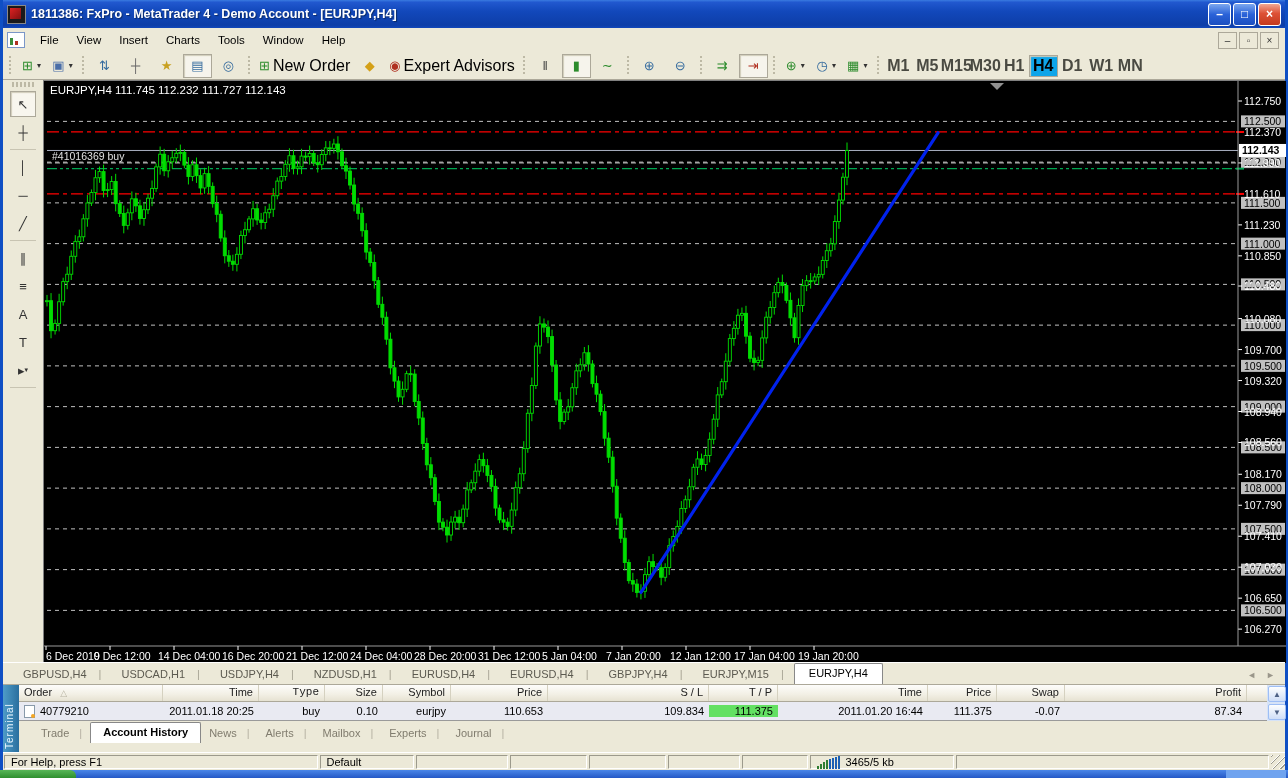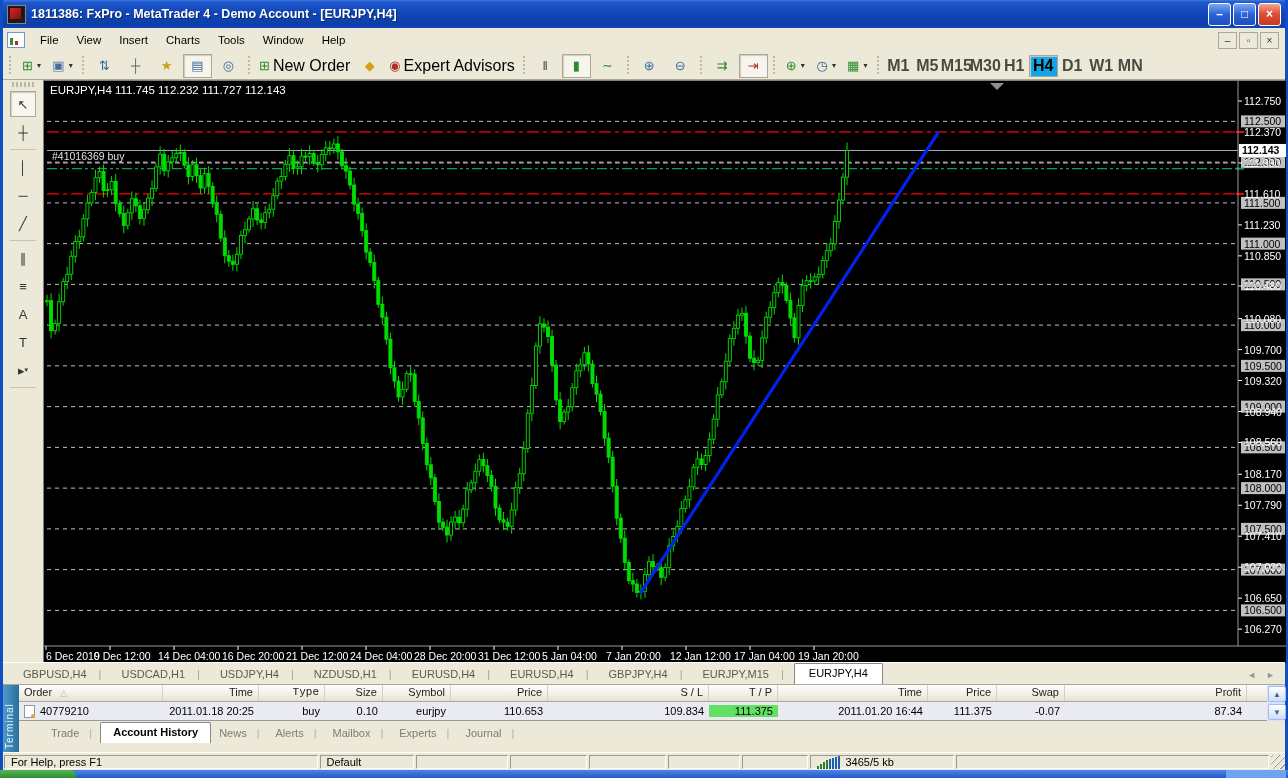--- a/index.html
+++ b/index.html
@@ -53,21 +53,21 @@
   .ttable{position:absolute;left:16px;top:0;width:1248px;}
   .thead{display:flex;height:16px;border-bottom:1px solid #aca899;background:linear-gradient(180deg,#fdfdfb 0%,#f2efe4 60%,#e6e2d2 100%);}
   .th{font-size:11px;color:#222;padding:1px 5px 0 5px;border-right:1px solid #d5d1c0;box-sizing:border-box;white-space:nowrap;overflow:hidden;}
   .trow{display:flex;height:18px;background:#e9eaf2;border-bottom:1px solid #9a9a9a;align-items:center;}
   .td{font-size:11px;color:#000;padding:0 5px;box-sizing:border-box;white-space:nowrap;overflow:hidden;display:flex;align-items:center;}
   .td.num,.th.num{justify-content:flex-end;text-align:right;}
   .td.tp{background:#63e063;}
   .docicon{width:9px;height:11px;background:#fff;border:1px solid #8899aa;margin-right:5px;position:relative;flex:none;}
   .docicon:before{content:"";position:absolute;right:-1px;bottom:-1px;width:4px;height:4px;background:#f5a623;border-radius:50%;}
   .sortglyph{color:#b8b4a4;font-size:9px;margin-left:8px;}
-  .ttabs{position:absolute;left:16px;top:36px;width:1248px;height:22px;display:flex;align-items:flex-end;font-size:11px;padding-left:14px;box-sizing:border-box;margin-left:10px;}
+  .ttabs{position:absolute;left:16px;top:36px;width:1248px;height:22px;display:flex;align-items:flex-end;font-size:11px;padding-left:14px;box-sizing:border-box;}
   .ttab{color:#807c6e;padding:3px 8px 4px 8px;display:flex;align-items:center;}
   .ttab .sep{color:#b5b1a2;margin-left:10px;}
   .ttab.active{background:#fff;border:1px solid #888;border-bottom:none;border-radius:2px 2px 0 0;color:#000;font-weight:bold;padding:3px 12px 5px 12px;}
   .tscroll{position:absolute;right:0;top:0;width:18px;height:36px;background:#d6e3f7;display:flex;flex-direction:column;justify-content:space-between;}
   .sbtn{width:16px;height:16px;margin:1px;border:1px solid #9ebef5;border-radius:2px;background:linear-gradient(180deg,#fdfefe,#cfdef7);color:#4d6185;font-size:8px;display:flex;align-items:center;justify-content:center;}
   
   .statusbar{position:absolute;left:0;top:752px;width:1282px;height:18px;background:#ECE9D8;border-top:1px solid #fff;display:flex;align-items:stretch;font-size:11px;color:#000;}
   .spanel{border:1px solid;border-color:#9c9a8c #fff #fff #9c9a8c;margin:2px 1px;padding:0 6px;display:flex;align-items:center;white-space:nowrap;}
   .spanel.grow{flex:1;}
   .connbars{display:flex;align-items:flex-end;gap:1px;margin-right:6px;}

